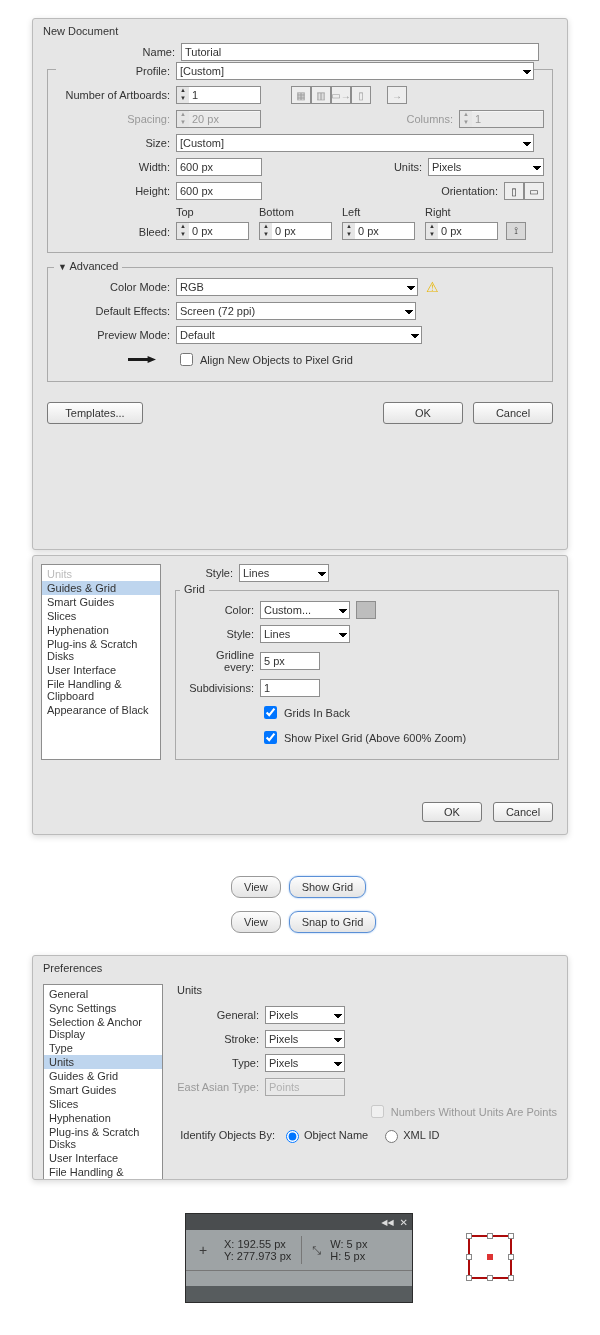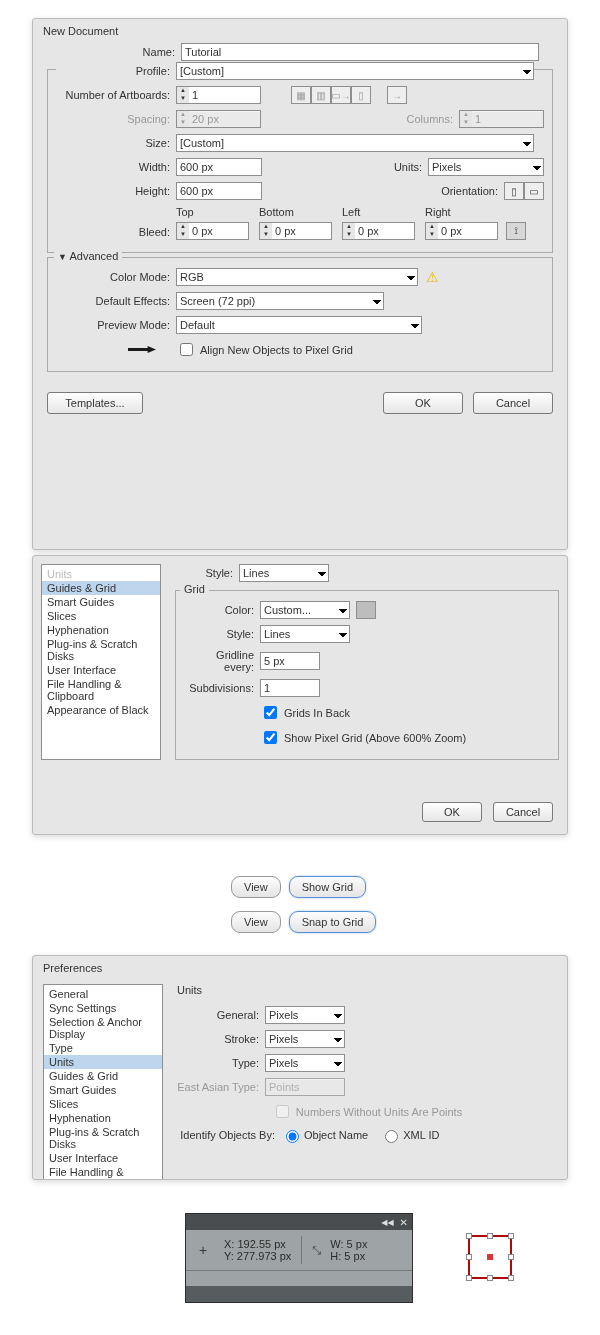--- a/index.html
+++ b/index.html
@@ -173,30 +173,30 @@
                 <span>▲</span>
                 <span>▼</span>
               </span>
               <input type="text" style="width: 60px;" value="0 px">
             </span>
         </div>
         <span class="iconbox" style="margin-left:8px;background:#d8d8d8">⟟</span>
       </div>
     </div>
 
-    <div class="fieldset" style="margin-top:4px">
+    <div class="fieldset" style="margin-top:14px">
       <div class="legend" style="left:6px"><span style="font-size:9px">▼ </span><span>Advanced</span></div>
       <div class="row">
         <div class="lbl" style="width:120px">Color Mode:</div>
         <select style="width:242px"><option>RGB</option></select>
         <span style="margin-left:8px;color:#e8b500;font-size:14px">⚠</span>
       </div>
       <div class="row">
         <div class="lbl" style="width:120px">Default Effects:</div>
-        <select style="width:208px"><option>Screen (72 ppi)</option></select>
+        <select style="width:240px"><option>Screen (72 ppi)</option></select>
       </div>
       <div class="row">
         <div class="lbl" style="width:120px">Preview Mode:</div>
         <select style="width:246px"><option>Default</option></select>
       </div>
       <div class="row">
         <div style="width:100px;display:flex;justify-content:flex-end">
             <div class="arrow-pointer"></div>
           </div>
         <div style="width:20px"></div>
@@ -307,21 +307,21 @@
           <select style="width:80px"><option>Pixels</option></select>
         </div>
       <div class="row">
           <div class="lbl" style="width:88px">Type:</div>
           <select style="width:80px"><option>Pixels</option></select>
         </div>
       <div class="row disabled">
           <div class="lbl" style="width:88px">East Asian Type:</div>
           <select disabled="" style="width:80px;background:#eaeaea"><option>Points</option></select>
         </div>
-      <div class="row disabled" style="justify-content:center">
+      <div class="row disabled" style="justify-content:flex-end">
           <input type="checkbox" disabled="" style="">
           <span style="margin-left:4px">Numbers Without Units Are Points</span>
         </div>
       <div class="row">
         <div class="lbl" style="width:104px">Identify Objects By:</div>
         <input type="radio" checked="" style="">
           <span style="margin-left:2px;margin-right:12px">Object Name</span>
         <input type="radio" style="">
           <span style="margin-left:2px">XML ID</span>
       </div>

